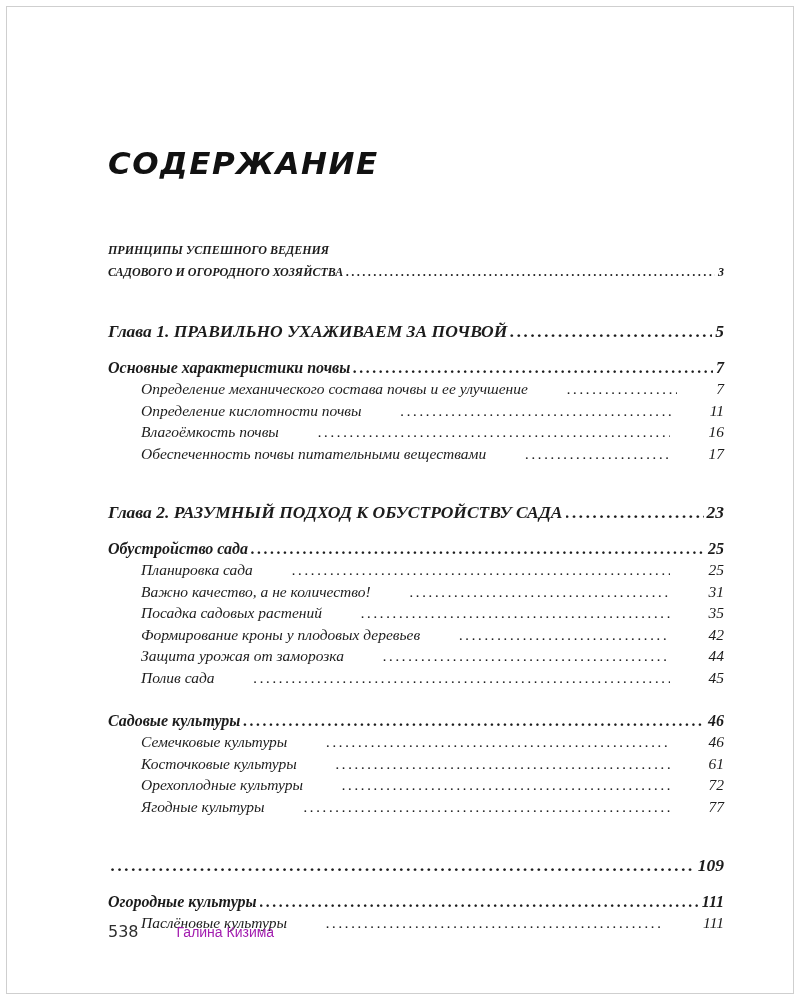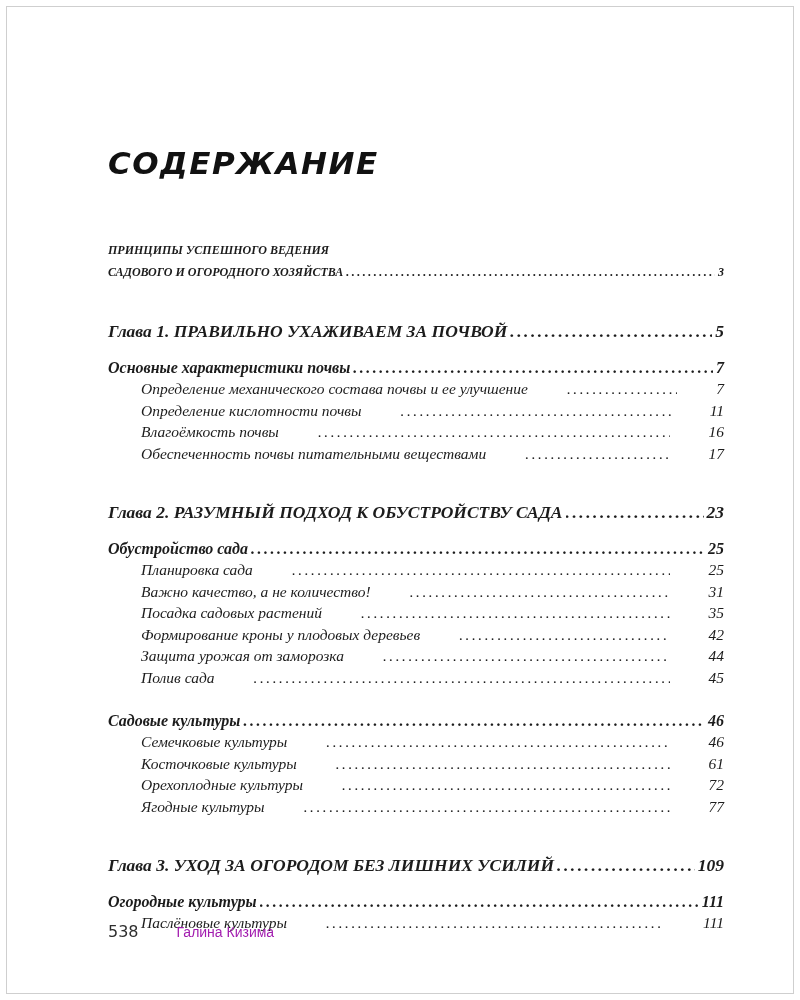--- a/index.html
+++ b/index.html
@@ -223,21 +223,20 @@
       <span class="toc-page">72</span>
     </div>
 
     <div class="toc-row item">
       <span class="toc-title">Ягодные культуры</span>
       <span class="dots"></span>
       <span class="toc-page">77</span>
     </div>
 
     <div class="toc-row chapter">
-      <span class="toc-title">Глава 3. УХОД ЗА ОГОРОДОМ БЕЗ ЛИШНИХ УСИЛИЙ</span>
       <span class="dots"></span>
       <span class="toc-page">109</span>
     </div>
 
     <div class="toc-row subhead">
       <span class="toc-title">Огородные культуры</span>
       <span class="dots"></span>
       <span class="toc-page">111</span>
     </div>
 

